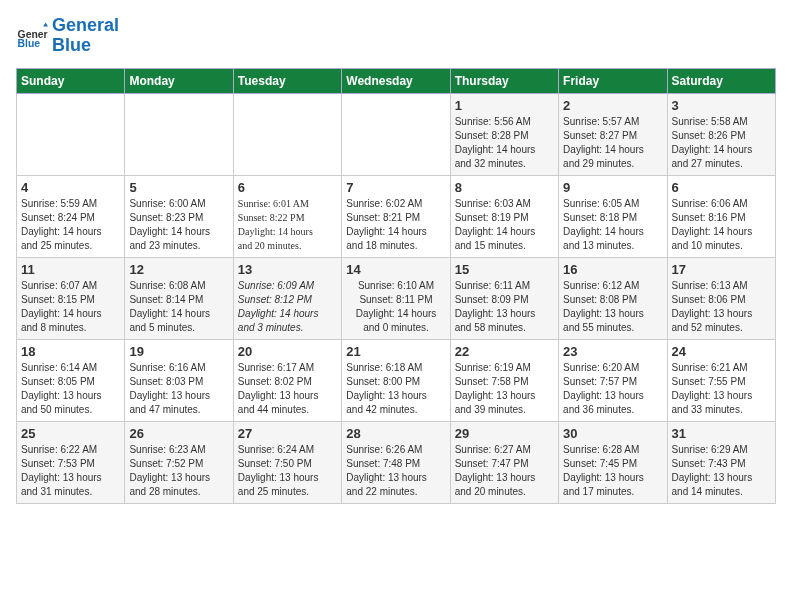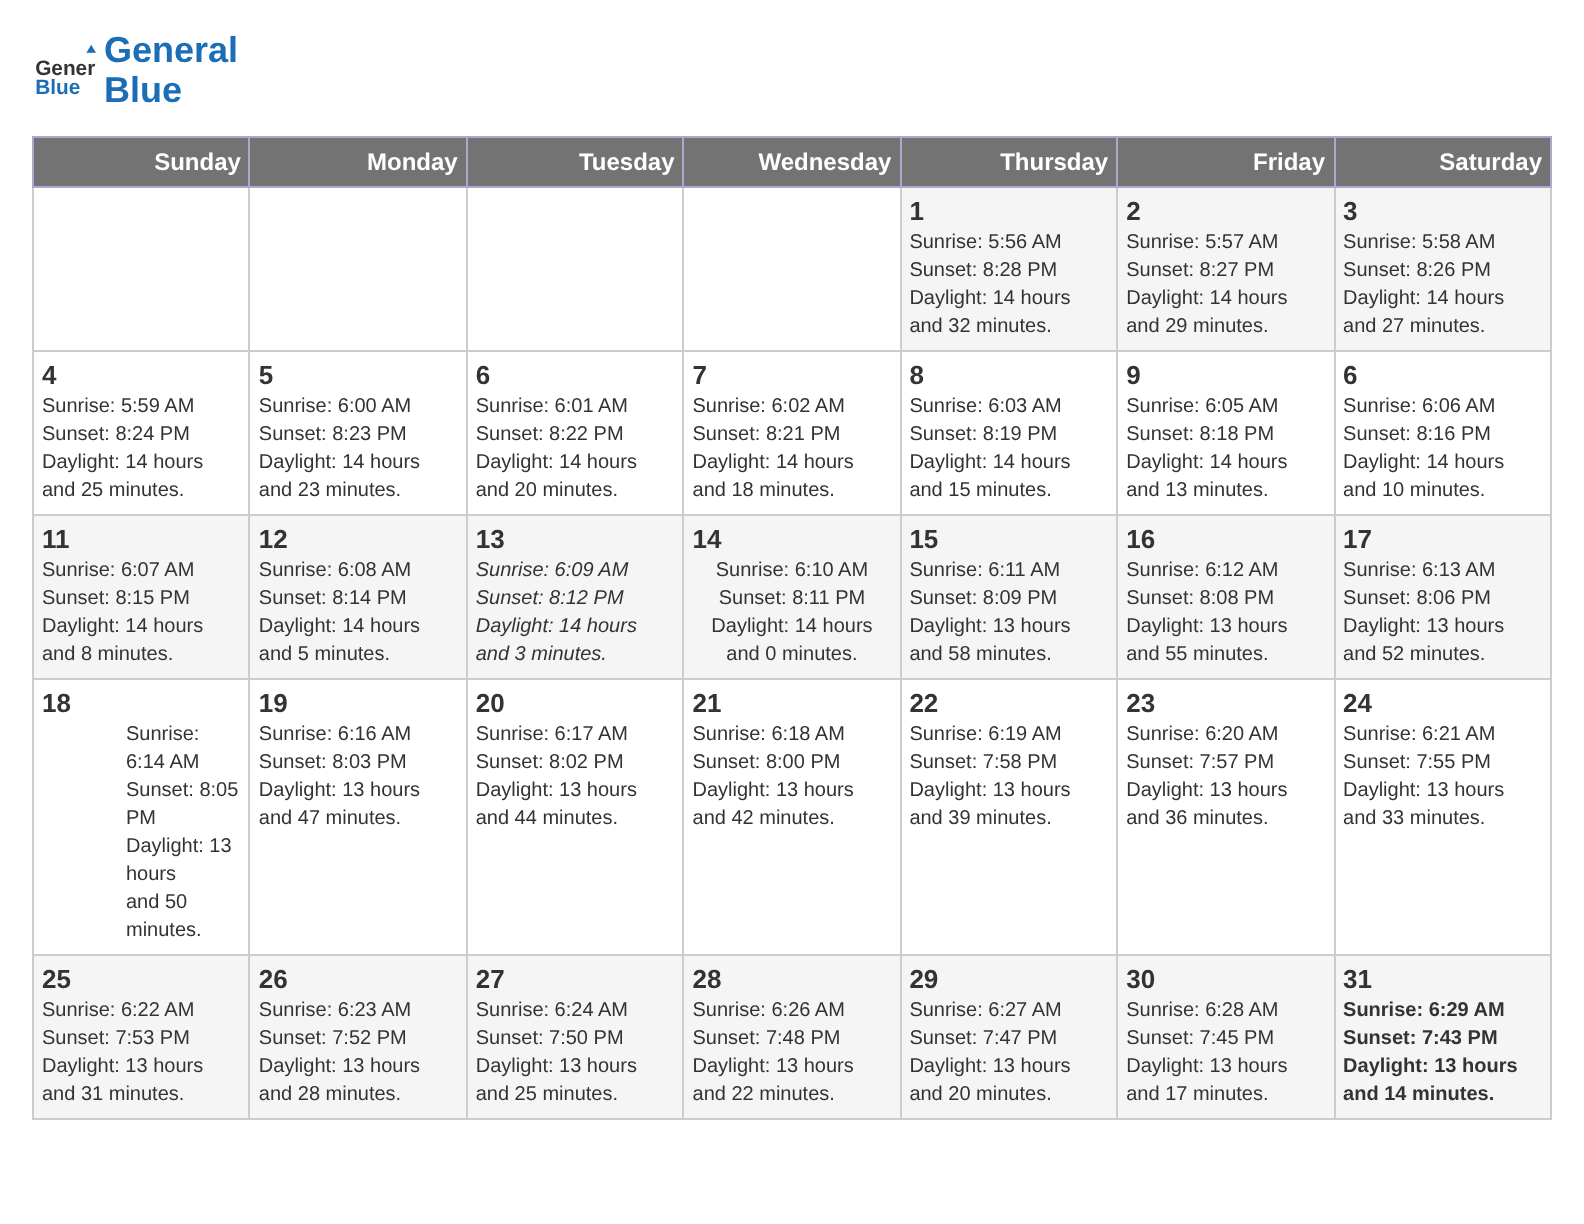--- a/index.html
+++ b/index.html
@@ -47,24 +47,24 @@
       font-size: 16px;
       font-weight: normal;
       color: #555;
     }
     table {
       width: 100%;
       border-collapse: collapse;
       font-size: 11px;
     }
     thead tr th {
-      background: #737373;
+      background: #15803d;
       color: #fff;
       padding: 5px 4px;
-      text-align: right;
+      text-align: left;
       font-size: 12px;
       font-weight: bold;
       border: 1px solid #aac;
     }
     tbody tr td {
       border: 1px solid #ccc;
       padding: 4px;
       vertical-align: top;
       width: 108px;
       height: 80px;
@@ -161,21 +161,21 @@
         </td>
         <td>
           <span class="day-num">5</span>
           <div class="day-info" style="white-space: pre-line;">Sunrise: 6:00 AM
 Sunset: 8:23 PM
 Daylight: 14 hours
 and 23 minutes.</div>
         </td>
         <td>
           <span class="day-num">6</span>
-          <div class="day-info" style="white-space: pre-line;">Sunrise: 6:01 AM
+          <div class="day-info" style="white-space: pre-line; font-family: Liberation Serif, serif;">Sunrise: 6:01 AM
 Sunset: 8:22 PM
 Daylight: 14 hours
 and 20 minutes.</div>
         </td>
         <td>
           <span class="day-num">7</span>
           <div class="day-info" style="white-space: pre-line;">Sunrise: 6:02 AM
 Sunset: 8:21 PM
 Daylight: 14 hours
 and 18 minutes.</div>
@@ -249,21 +249,21 @@
           <span class="day-num">17</span>
           <div class="day-info" style="white-space: pre-line;">Sunrise: 6:13 AM
 Sunset: 8:06 PM
 Daylight: 13 hours
 and 52 minutes.</div>
         </td>
       </tr>
       <tr>
         <td>
           <span class="day-num">18</span>
-          <div class="day-info" style="white-space: pre-line; margin-left: 42px;">Sunrise: 6:14 AM
+          <div class="day-info" style="white-space: pre-line;">Sunrise: 6:14 AM
 Sunset: 8:05 PM
 Daylight: 13 hours
 and 50 minutes.</div>
         </td>
         <td>
           <span class="day-num">19</span>
           <div class="day-info" style="white-space: pre-line;">Sunrise: 6:16 AM
 Sunset: 8:03 PM
 Daylight: 13 hours
 and 47 minutes.</div>
@@ -342,20 +342,20 @@
         </td>
         <td>
           <span class="day-num">30</span>
           <div class="day-info" style="white-space: pre-line;">Sunrise: 6:28 AM
 Sunset: 7:45 PM
 Daylight: 13 hours
 and 17 minutes.</div>
         </td>
         <td>
           <span class="day-num">31</span>
-          <div class="day-info" style="white-space: pre-line; font-weight: bold;">Sunrise: 6:29 AM
+          <div class="day-info" style="white-space: pre-line;">Sunrise: 6:29 AM
 Sunset: 7:43 PM
 Daylight: 13 hours
 and 14 minutes.</div>
         </td>
       </tr>
     </tbody>
 </table>
 
 </body></html>

